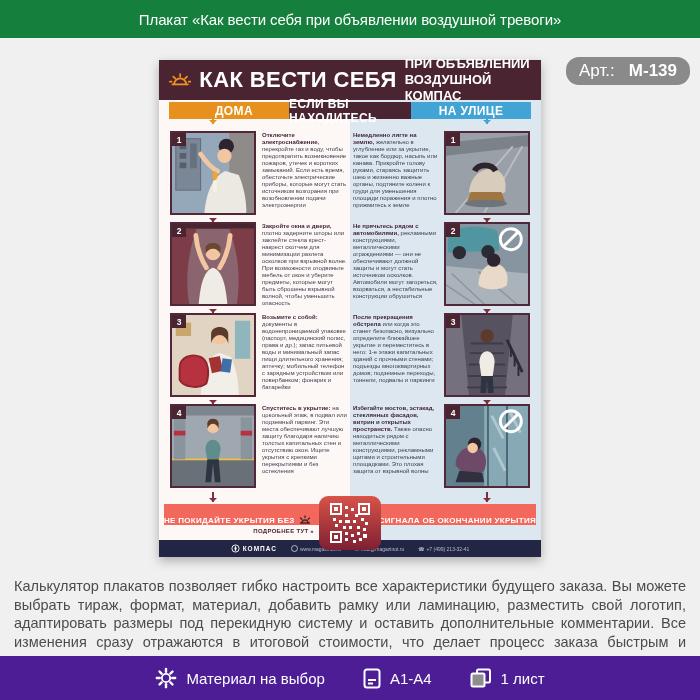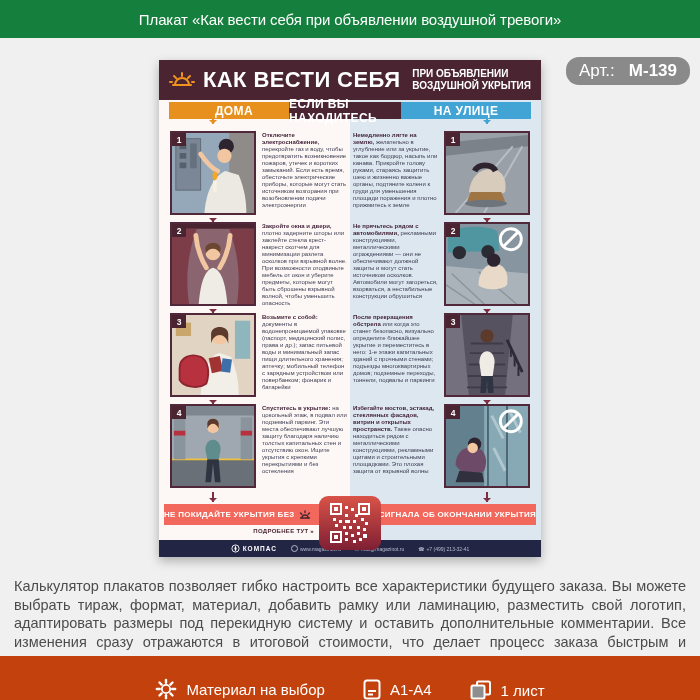--- a/index.html
+++ b/index.html
@@ -6,41 +6,41 @@
   body{width:700px;height:700px;position:relative;overflow:hidden;background:#f0f0f0;
        font-family:"Liberation Sans",sans-serif;}
 
   
   .topbar{height:38px;background:#15803d;display:flex;align-items:center;justify-content:center;}
   .topbar-title{color:#fff;font-size:15px;letter-spacing:-.1px;}
   .art-pill{position:absolute;top:57px;right:10px;background:#8a8a8a;color:#fff;border-radius:13px;
             padding:4px 13px;font-size:17px;display:flex;gap:4px;align-items:center;}
   .art-pill b{font-weight:bold;padding-left:10px;}
   .desc{margin:20px 14px 0;font-size:14.5px;line-height:18.5px;color:#4c4c4c;text-align:justify;}
-  .bottombar{position:absolute;bottom:0;left:0;width:100%;height:44px;background:#c2410c;
-             display:flex;align-items:flex-end;justify-content:center;gap:38px;color:#fff;}
+  .bottombar{position:absolute;bottom:0;left:0;width:100%;height:44px;background:#4c1d95;
+             display:flex;align-items:center;justify-content:center;gap:38px;color:#fff;}
   .spec{display:flex;align-items:center;gap:9px;font-size:15px;}
   .spec svg{display:block;}
 
   
   .poster{width:382px;height:497px;margin:22px auto 0;background:#fff;position:relative;
           box-shadow:0 4px 10px rgba(0,0,0,.28);}
   .p-header{height:40px;background:#4a2531;display:flex;align-items:center;padding:8px 10px;gap:8px;box-sizing:border-box;}
   .p-title{color:#fff;font-weight:bold;font-size:22px;letter-spacing:.4px;white-space:nowrap;}
-  .p-sub{margin-left:auto;color:#fff;font-size:10px;font-weight:bold;line-height:1.25;text-align:left;}
+  .p-sub{margin-left:auto;color:#fff;font-size:13px;font-weight:bold;line-height:1.25;text-align:left;}
   .p-main{position:absolute;top:40px;left:0;right:0;bottom:0;
           background:linear-gradient(90deg,#fdf8f6 0 50%,#dce7f0 50% 100%);}
 
   
   .p-nav{position:relative;height:27px;}
   .nav-btn{position:absolute;top:2px;height:17px;display:flex;align-items:center;justify-content:center;
            color:#fff;font-size:12px;font-weight:bold;letter-spacing:.4px;}
   .nav-home{left:10px;width:130px;background:#e8901e;}
   .nav-center{left:50%;transform:translateX(-50%);width:122px;background:#4a2531;}
-  .nav-street{right:10px;width:130px;background:#41a4d4;}
+  .nav-street{right:10px;width:120px;background:#41a4d4;}
   .h-arrow{position:absolute;top:9.5px;height:2px;background:#4a2531;}
   .h-arrow.la{left:142px;width:16px;}
   .h-arrow.la::before{content:'';position:absolute;left:-6px;top:-3px;border:4px solid transparent;border-right:5px solid #4a2531;}
   .h-arrow.ra{right:142px;width:16px;}
   .h-arrow.ra::after{content:'';position:absolute;right:-6px;top:-3px;border:4px solid transparent;border-left:5px solid #4a2531;}
 
   
   .vcon{position:absolute;width:2px;--c:#7e2f3f;background:var(--c);z-index:2;}
   .vcon::after{content:'';position:absolute;left:-3px;bottom:-4px;border:4px solid transparent;border-top:4px solid var(--c);}
   .vc-orange{--c:#e8901e;} .vc-blue{--c:#41a4d4;}
@@ -56,21 +56,21 @@
   .ill{position:relative;width:86px;height:84px;border:2px solid #50283a;box-sizing:border-box;overflow:hidden;background:#bbb;}
   .ill svg{display:block;width:100%;height:100%;}
   .num{position:absolute;top:0;left:0;width:14px;height:13px;background:#4a2531;color:#fff;
        font-size:8.5px;font-weight:bold;display:flex;align-items:center;justify-content:center;}
   .txt p{margin:0;padding-top:1px;font-size:6px;line-height:7px;color:#3d3d52;}
   .lead{font-weight:bold;color:#43243a;}
 
   
   .p-banner{position:relative;height:50px;}
   .strip{position:absolute;top:16px;left:5px;right:5px;height:21px;background:#f2685c;display:flex;}
-  .strip-half{flex:1;display:flex;align-items:center;justify-content:center;gap:4px;
+  .strip-half{flex:1;display:flex;align-items:flex-end;justify-content:center;gap:4px;
               color:#fff;font-size:8px;font-weight:bold;letter-spacing:.3px;white-space:nowrap;}
   .strip-half.left{padding-right:34px;}
   .strip-half.right{padding-left:34px;}
   .qr-block{position:absolute;top:8px;left:50%;transform:translateX(-50%);width:62px;height:54px;border-radius:9px;
             background:linear-gradient(180deg,#d95348,#7e1f33);z-index:3;display:flex;align-items:center;justify-content:center;}
   .more{position:absolute;top:40px;right:calc(50% + 36px);font-size:6px;font-weight:bold;color:#4a2531;letter-spacing:.3px;}
 
   
   .p-footer{position:absolute;bottom:0;left:0;right:0;height:17px;background:#232544;display:flex;
             align-items:center;justify-content:center;gap:14px;color:#cfd2e3;}
@@ -100,21 +100,21 @@
         <path d="M13,3 v3"></path>
           <path d="M5,6 l2.4,2.4"></path>
           <path d="M21,6 l-2.4,2.4"></path>
         <path d="M1,12 h2"></path>
           <path d="M23,12 h2"></path>
       </g>
     </svg>
     <div class="p-title">КАК ВЕСТИ СЕБЯ</div>
     <div class="p-sub">
       <div>ПРИ ОБЪЯВЛЕНИИ</div>
-      <div>ВОЗДУШНОЙ УКРЫТИЯ</div>
+      <div>ВОЗДУШНОЙ КОМПАС</div>
     </div>
   </div>
 
   <div class="p-main">
 
     <div class="p-nav">
       <div class="nav-btn nav-home">ДОМА</div>
       <div class="h-arrow la"></div>
       <div class="nav-btn nav-center">ЕСЛИ ВЫ НАХОДИТЕСЬ</div>
       <div class="h-arrow ra"></div>

